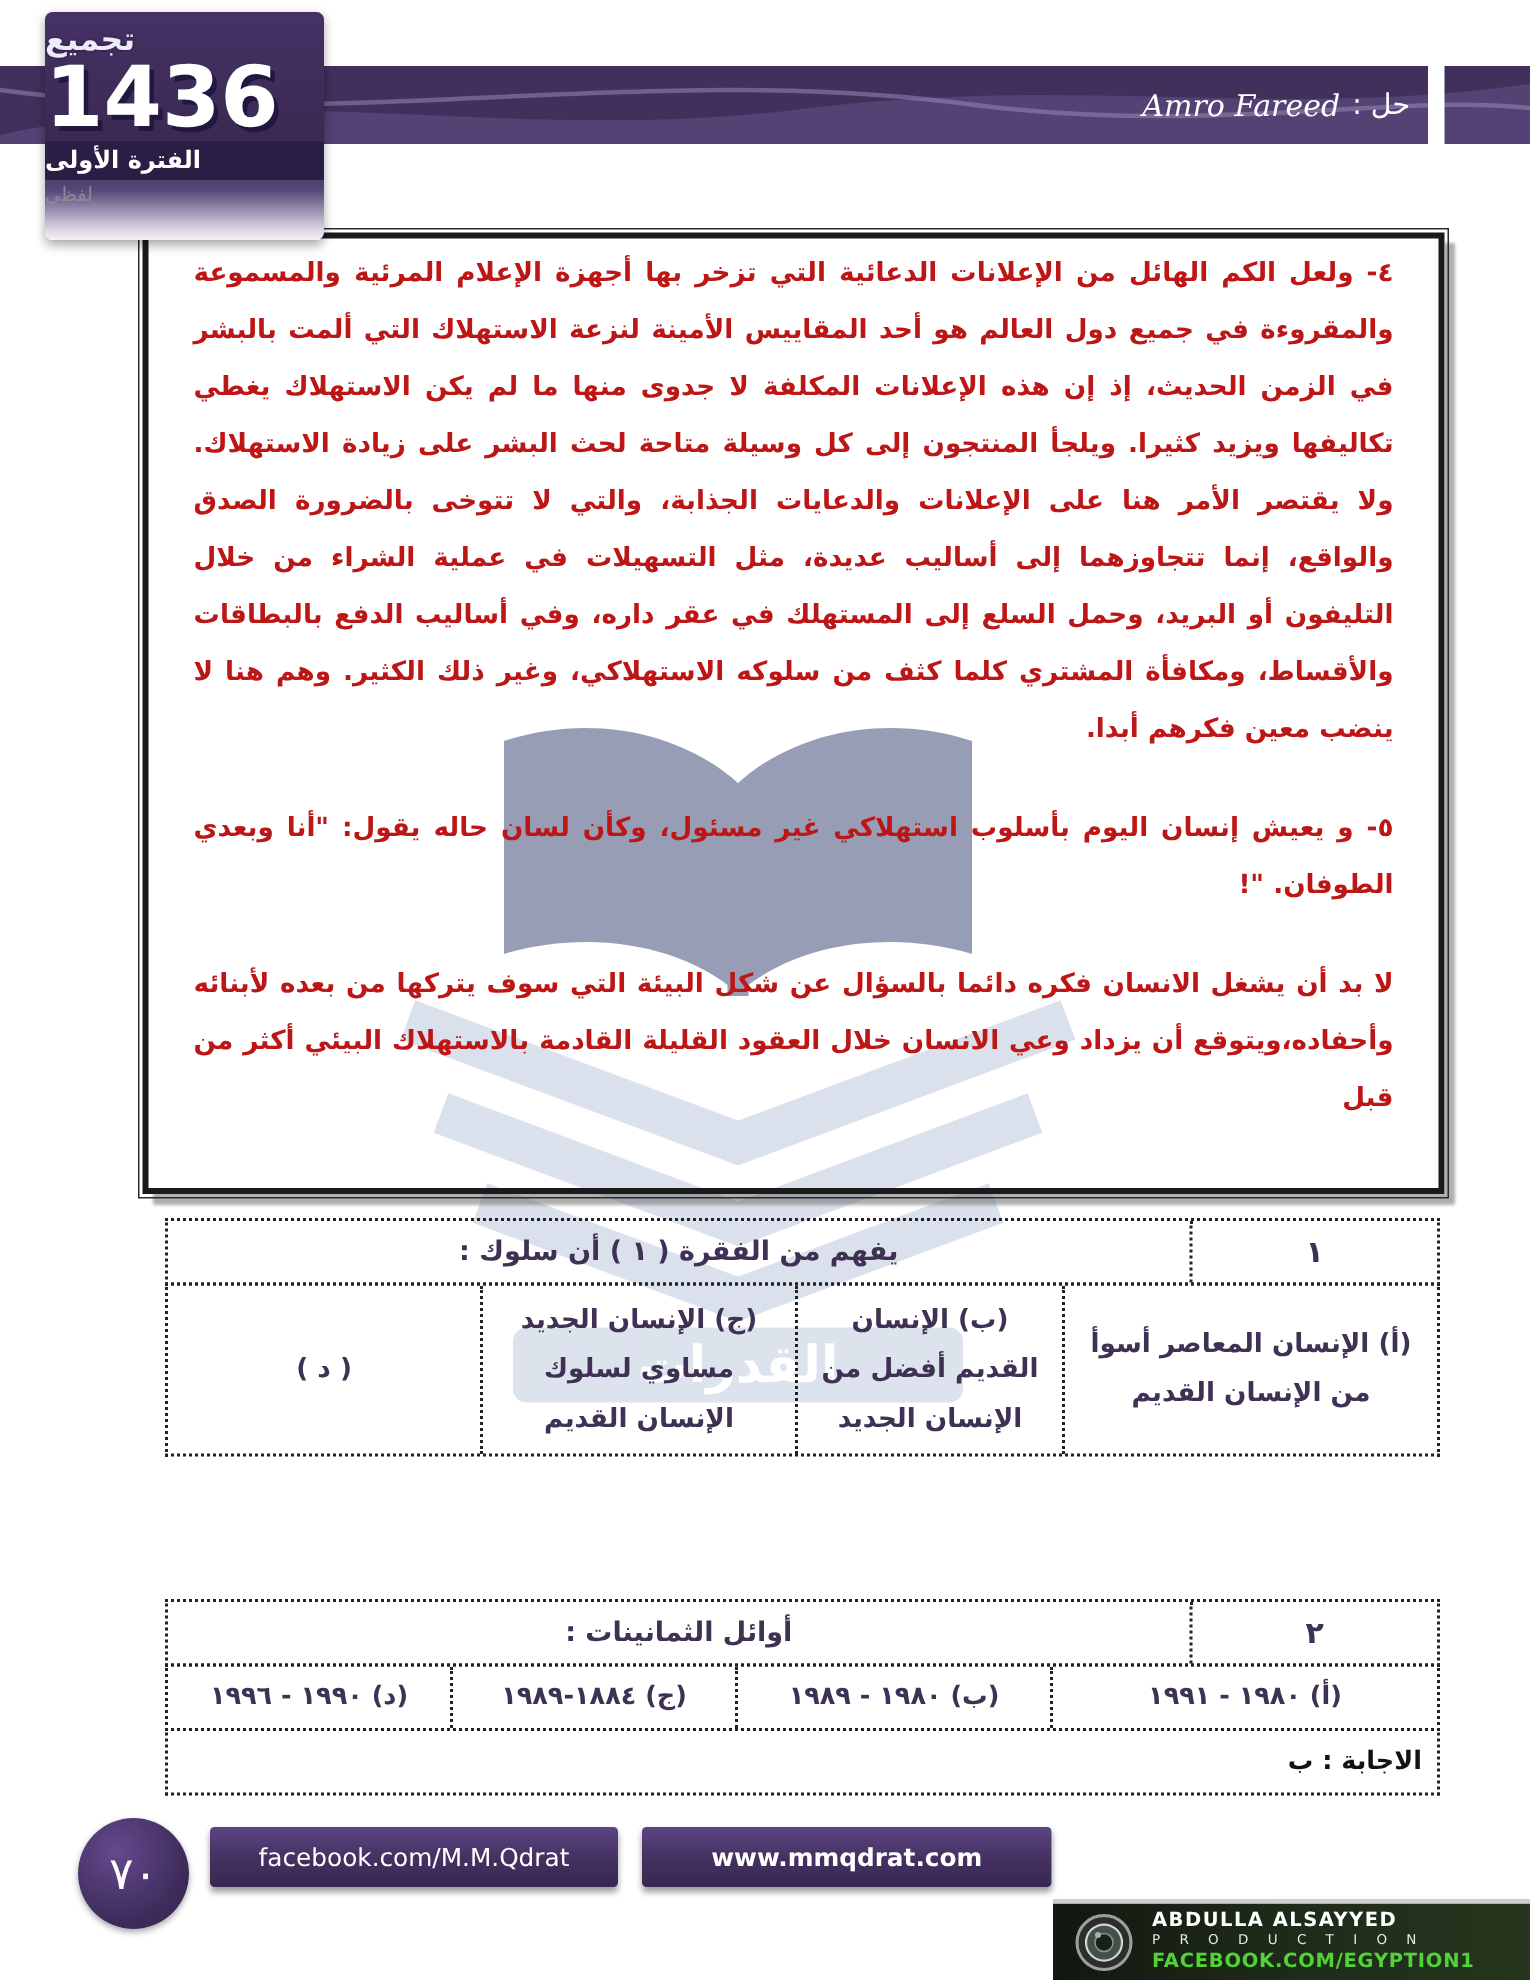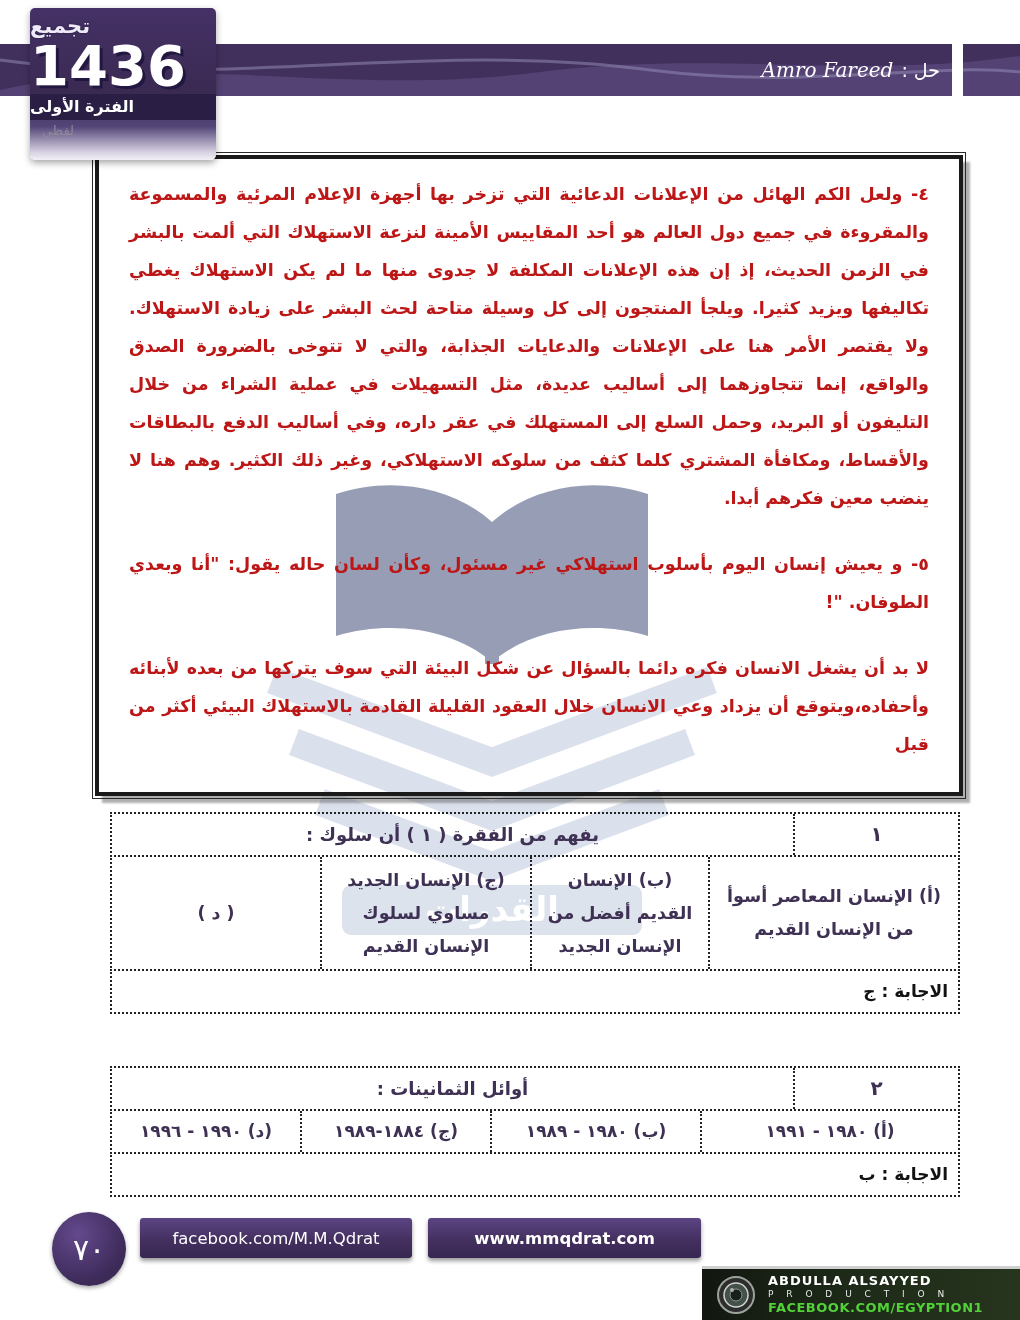--- a/index.html
+++ b/index.html
@@ -15,30 +15,30 @@
   .header-solver .latin { font-family:"DejaVu Serif", serif; font-style:italic; font-size:20px; }
 
   
   .logo { position:absolute; top:8px; left:30px; width:186px; height:152px; z-index:3;
           background:linear-gradient(180deg,#453166 0%, #3a2a52 55%, #544678 78%, #d8d2e2 95%, #f3f1f6 100%);
           border-radius:5px; overflow:hidden; text-align:left; direction:rtl;
           box-shadow:0 3px 7px rgba(0,0,0,0.35); }
   .logo-top { margin-top:6px; color:#efeaf8; font-weight:bold; font-size:21px; letter-spacing:10px; text-shadow:0 0 2px #20163a; }
   .logo-year { color:#ffffff; font-weight:bold; font-size:56px; line-height:1.0; text-shadow:3px 3px 0 #221741; }
   .logo-band { background:#2b1e44; color:#ffffff; font-weight:bold; font-size:16px; padding:3px 0 4px; }
-  .logo-note { color:#8e8798; font-size:13px; padding-top:3px;padding-left:12px; }
+  .logo-note { color:#8e8798; font-size:13px; padding-top:3px; }
 
   
   .watermark { position:absolute; left:232px; top:430px; width:520px; height:520px; z-index:0; opacity:0.5; }
 
   
   .passage-box { position:absolute; top:155px; left:95px; width:868px; height:641px; z-index:1;
                  border:4px solid #1a1a1a; outline:1px solid #2a2a2a; outline-offset:2px;
                  box-shadow:7px 7px 2px rgba(110,110,110,0.55);
-                 padding:16px 30px; direction:rtl; background:transparent; }
+                 padding:4px 30px; direction:rtl; background:transparent; }
   .passage-box p { color:#bd1616; font-weight:bold; font-size:17.5px; line-height:38px; text-align:justify; }
   .passage-box p + p { margin-top:28px; }
 
   
   .qtable { position:absolute; left:110px; width:850px; z-index:1; direction:rtl; color:#3e3154; }
   .q1 { top:812px; } .q2 { top:1066px; }
   .qrow { display:flex; border:2px dotted #222; margin-top:-2px; background:transparent; }
   .qrow:first-child { margin-top:0; }
   .cell { display:flex; align-items:center; justify-content:center; text-align:center;
           font-weight:bold; font-size:17.5px; line-height:33px; padding:4px 6px; }
@@ -122,23 +122,20 @@
     <div class="qrow">
       <div class="cell qnum sep">١</div>
       <div class="cell qtext">يفهم من الفقرة ( ١ ) أن سلوك :</div>
     </div>
     <div class="qrow">
       <div class="cell opt opt-a sep">(أ) الإنسان المعاصر أسوأ من الإنسان القديم</div>
       <div class="cell opt opt-b sep">(ب) الإنسان القديم أفضل من الإنسان الجديد</div>
       <div class="cell opt opt-c sep">(ج) الإنسان الجديد مساوي لسلوك الإنسان القديم</div>
       <div class="cell opt opt-d">( د )</div>
     </div>
-    <div class="qrow ansrow">
-      <div class="cell">الاجابة : ج</div>
-    </div>
   </div>
 
   <div class="qtable q2">
     <div class="qrow">
       <div class="cell qnum sep">٢</div>
       <div class="cell qtext">أوائل الثمانينات :</div>
     </div>
     <div class="qrow">
       <div class="cell opt opt-a sep">(أ) ١٩٨٠ - ١٩٩١</div>
       <div class="cell opt opt-b sep">(ب) ١٩٨٠ - ١٩٨٩</div>

